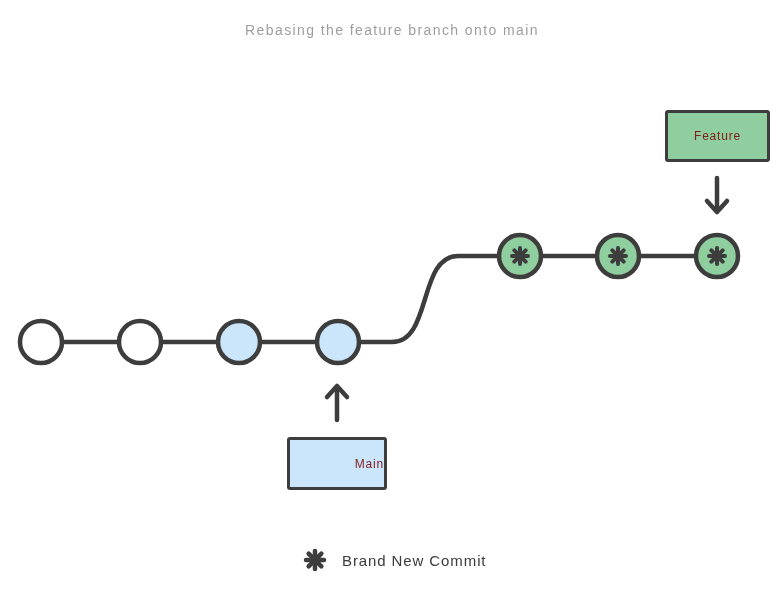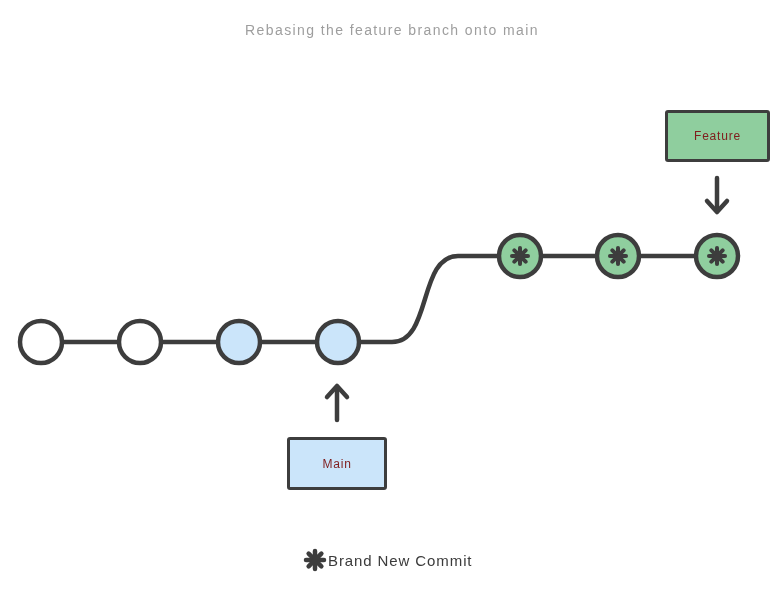--- a/index.html
+++ b/index.html
@@ -51,28 +51,29 @@
     width: 105px;
     height: 52px;
     background: #8fce9e;
   }
   .main-box {
     left: 287px;
     top: 437px;
     width: 100px;
     height: 53px;
     background: #cbe5fa;
+    justify-content: flex-end;
   }
   .legend {
     position: absolute;
     left: 303px;
     top: 548px;
     display: flex;
     align-items: center;
-    gap: 1px;
+    gap: 15px;
   }
   .legend-label {
     font-size: 15px;
     letter-spacing: 0.9px;
     color: #3b3b3b;
   }
 </style>
 </head>
 <body>
 

